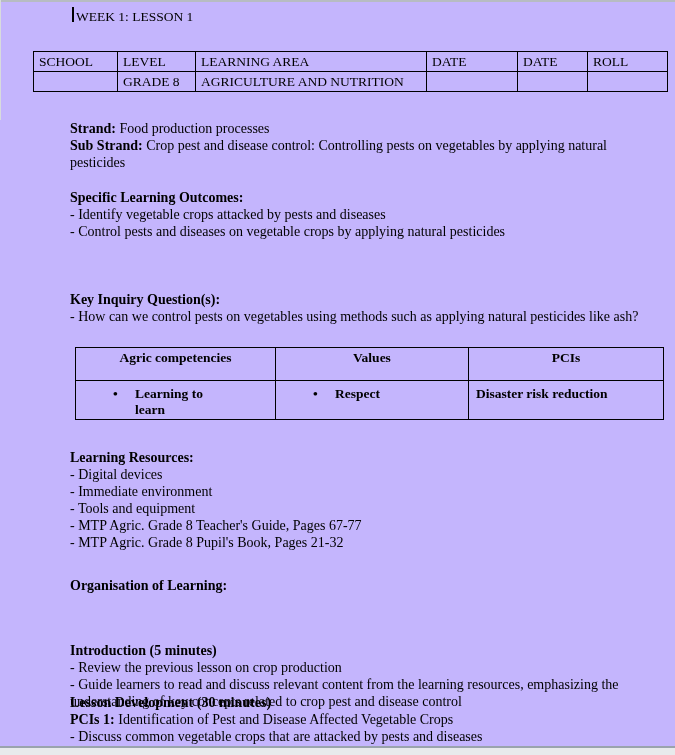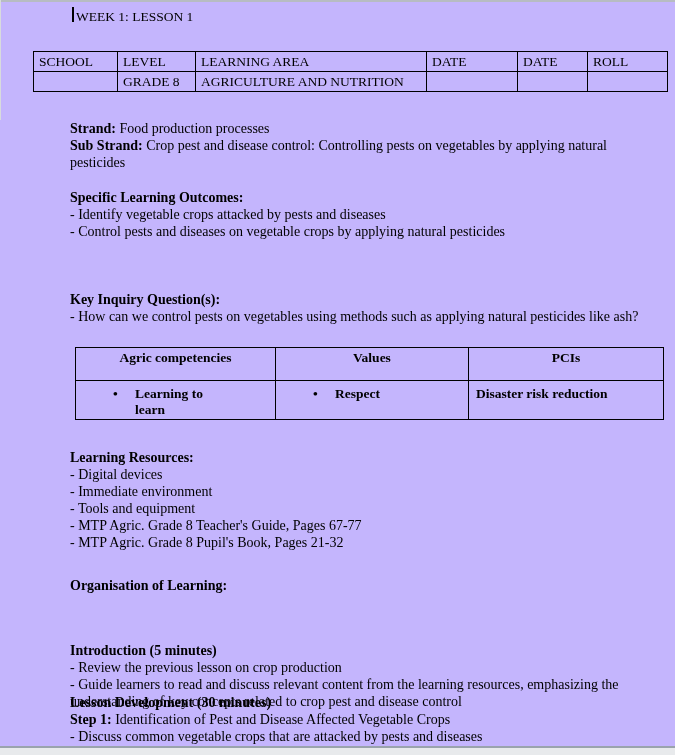--- a/index.html
+++ b/index.html
@@ -135,19 +135,19 @@
   </div>
 
   <div class="para p-intro">
     <div class="b">Introduction (5 minutes)</div>
     <div>- Review the previous lesson on crop production</div>
     <div>- Guide learners to read and discuss relevant content from the learning resources, emphasizing the understanding of key concepts related to crop pest and disease control</div>
   </div>
 
   <div class="para p-lesson">
     <div class="b">Lesson Development (30 minutes)</div>
-    <div><span class="b">Step 1:</span><span> Identification of Pest and Disease Affected Vegetable Crops</span></div>
+    <div><span class="b">PCIs 1:</span><span> Identification of Pest and Disease Affected Vegetable Crops</span></div>
     <div>- Discuss common vegetable crops that are attacked by pests and diseases</div>
   </div>
 
   <div class="bottom-line"></div>
   <div class="bottom-area"></div>
 </div>
 
 </body></html>

